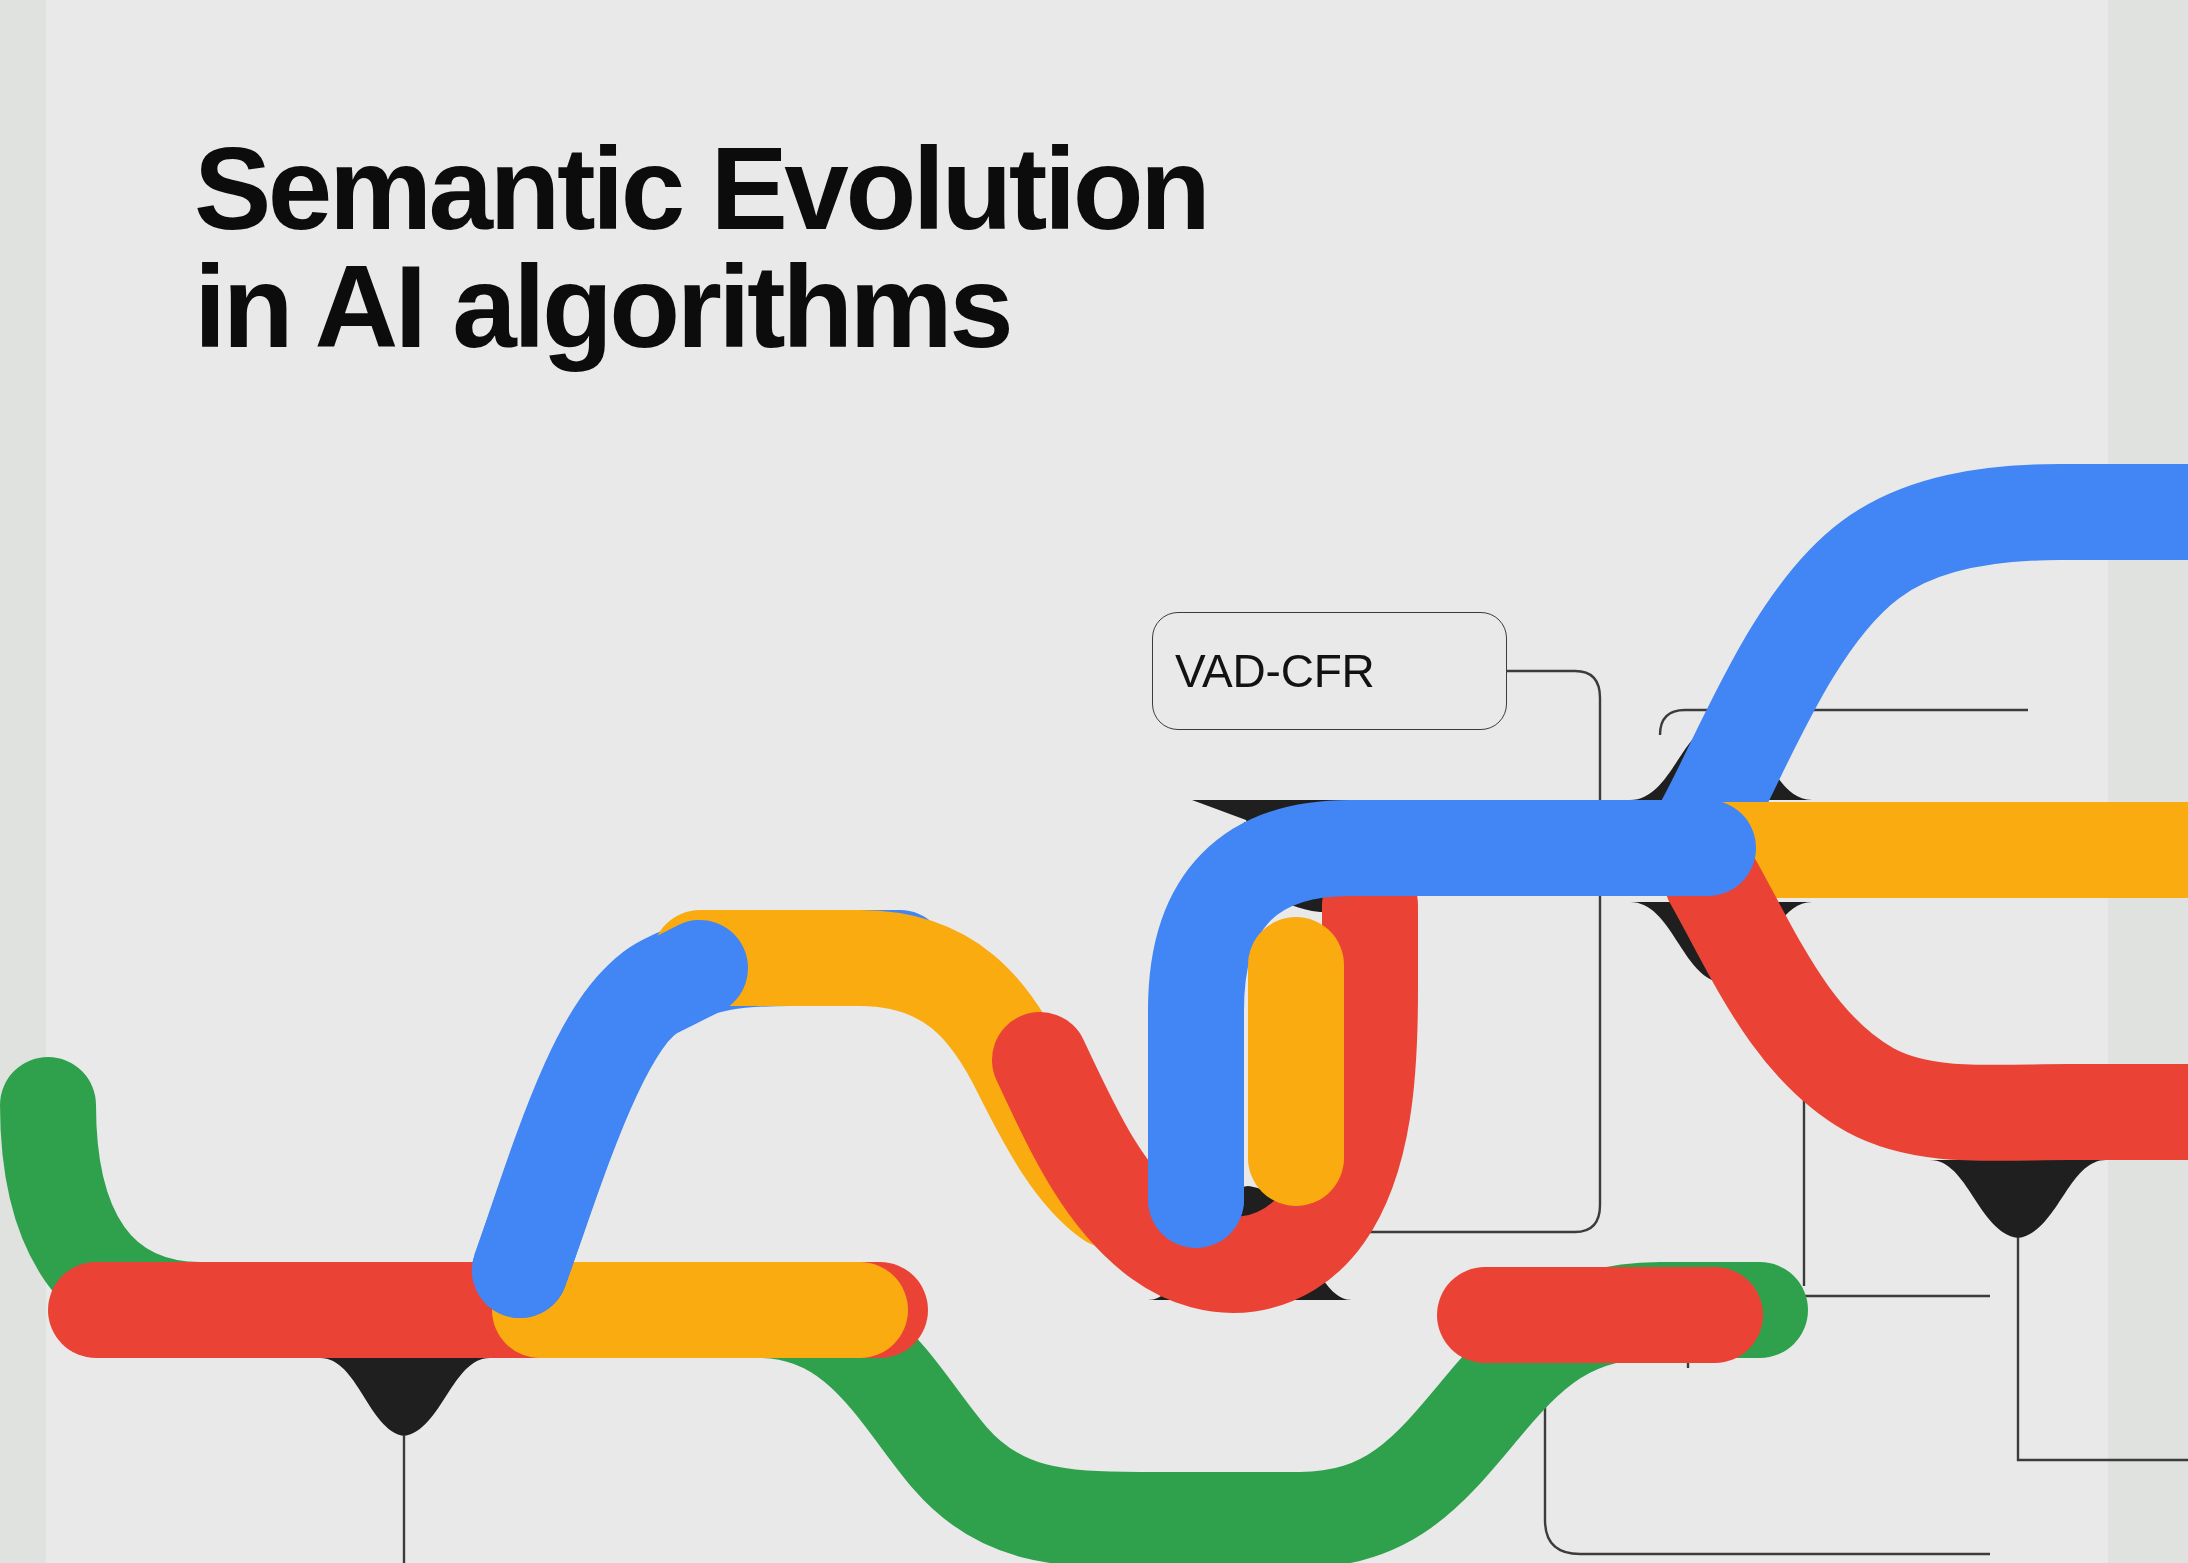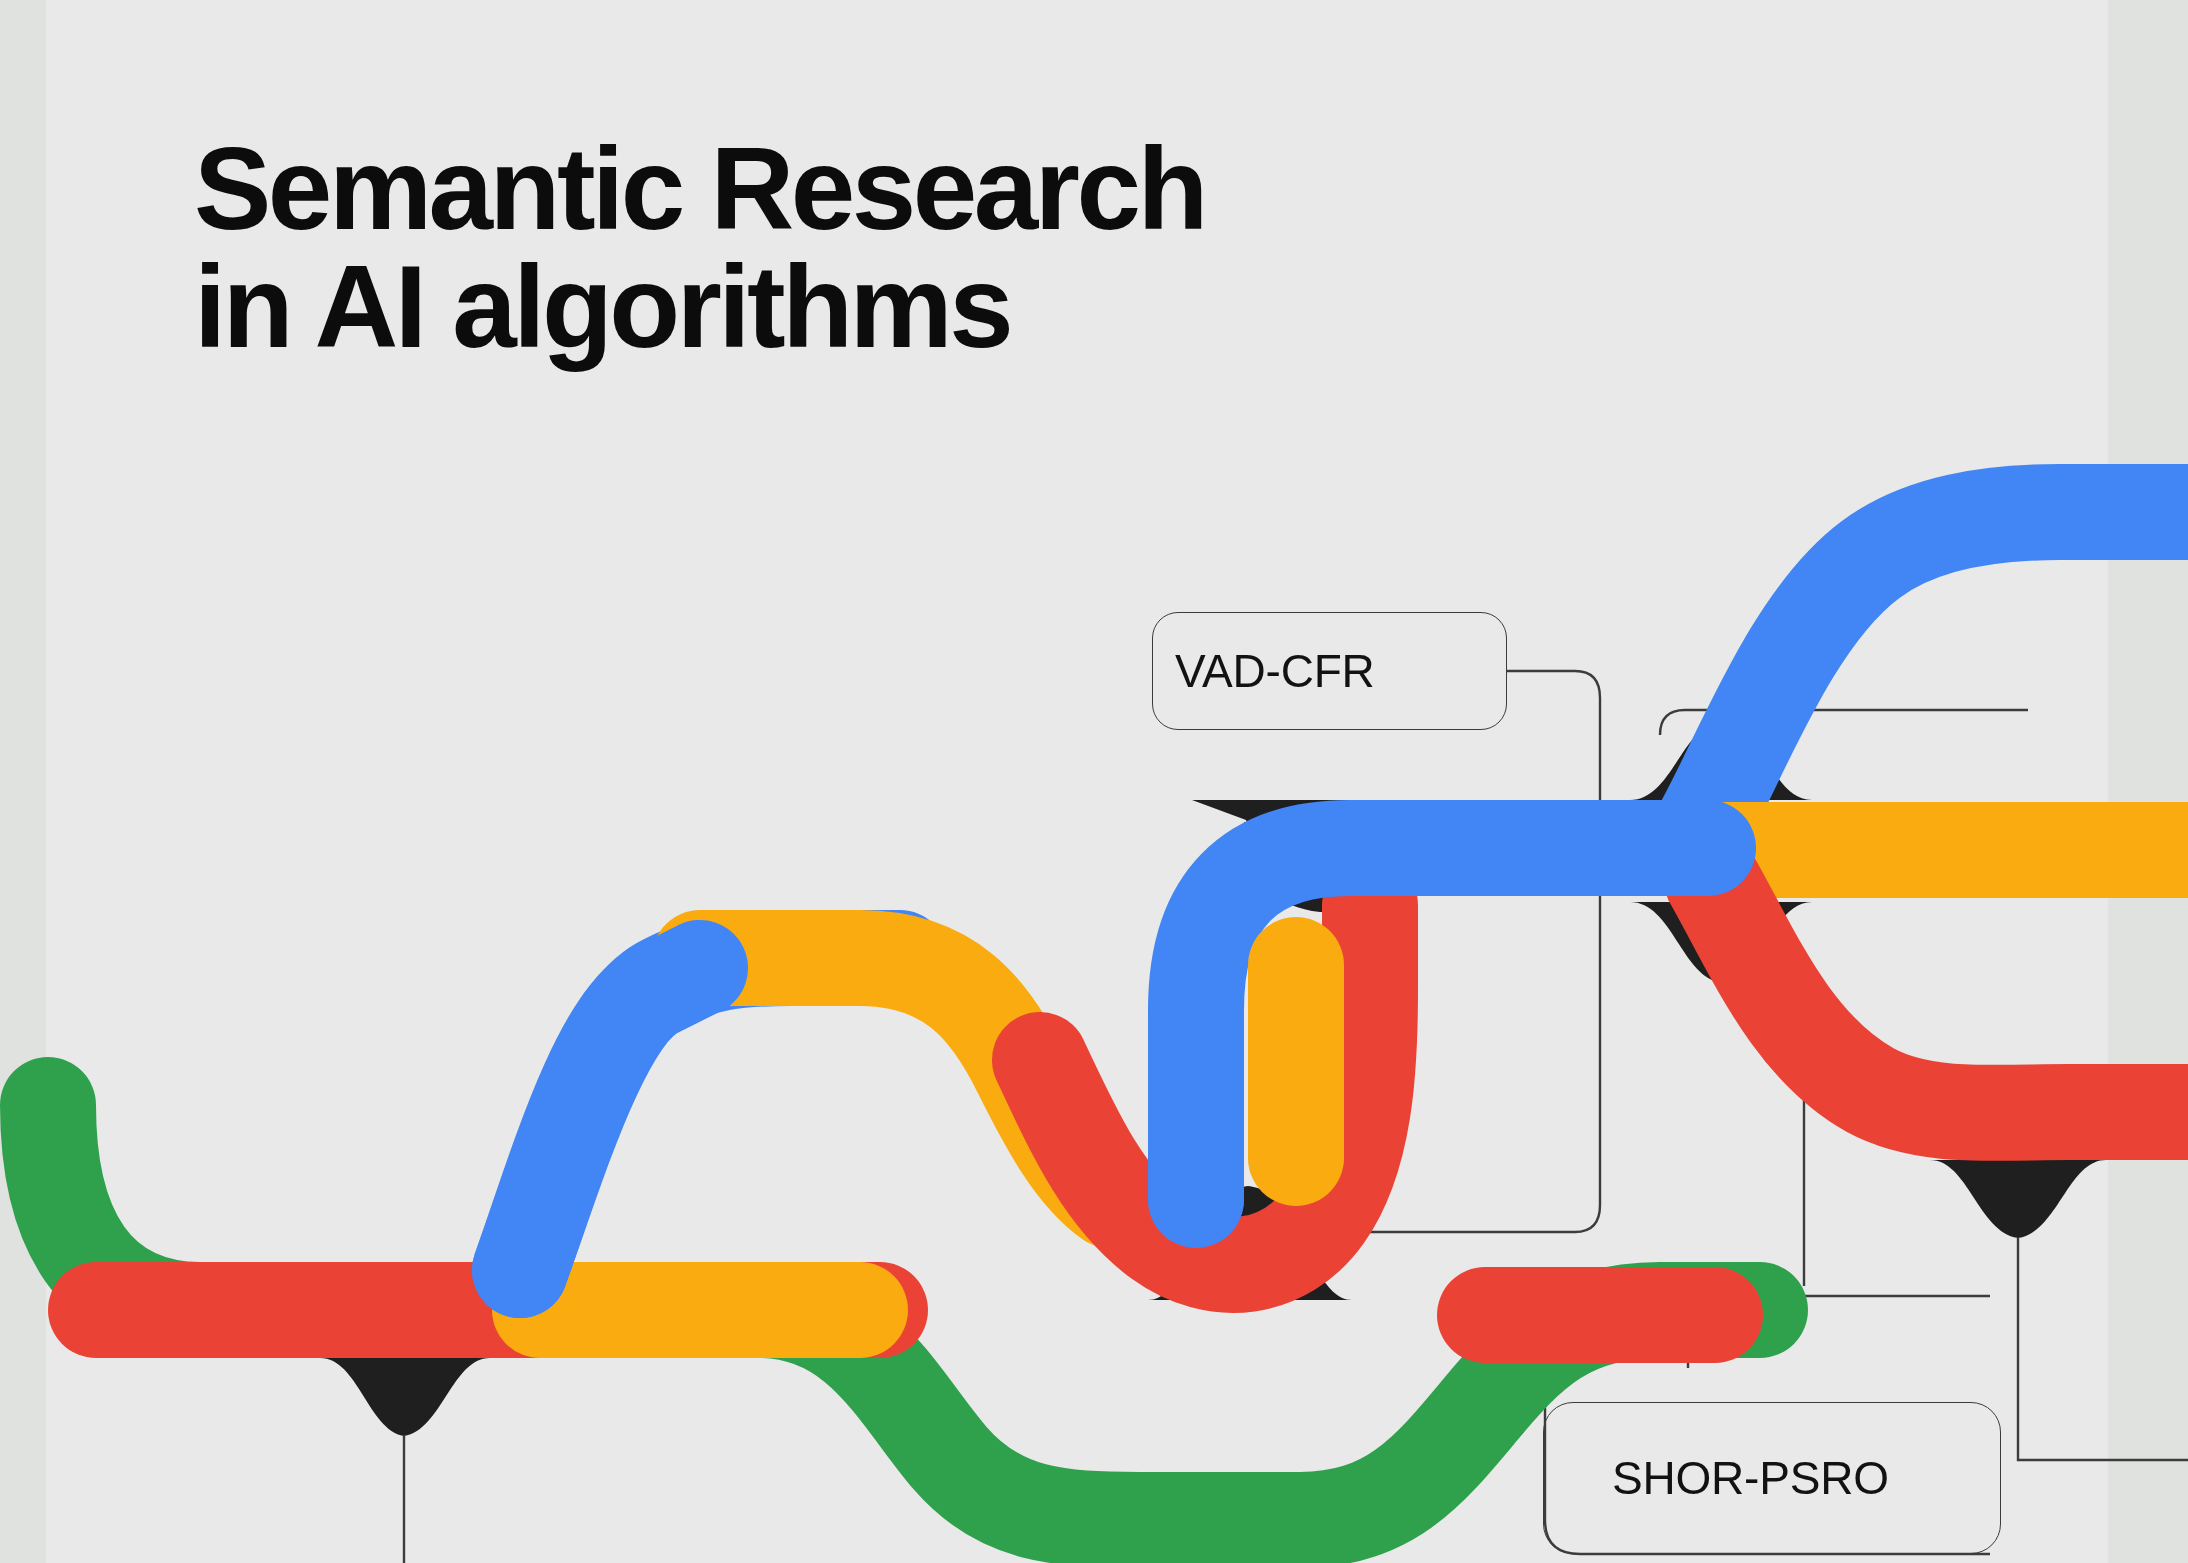--- a/index.html
+++ b/index.html
@@ -230,25 +230,22 @@
       </g>
 
       <g>
         <path fill="none" stroke="#4285F4" stroke-width="96" stroke-linecap="round" d="M1420 848 L1708 848"></path>
       </g>
 
     </g>
   </svg>
 
   <div class="text-block">
-    <h1 class="headline">Semantic Research
+    <h1 class="headline">Semantic Evolution
 in AI algorithms</h1>
   </div>
 
   <div class="callout" id="callout-vad">
     <span>VAD-CFR</span>
   </div>
 
-  <div class="callout" id="callout-shor">
-    <span>SHOR-PSRO</span>
-  </div>
 
 </div>
 
 </body></html>

